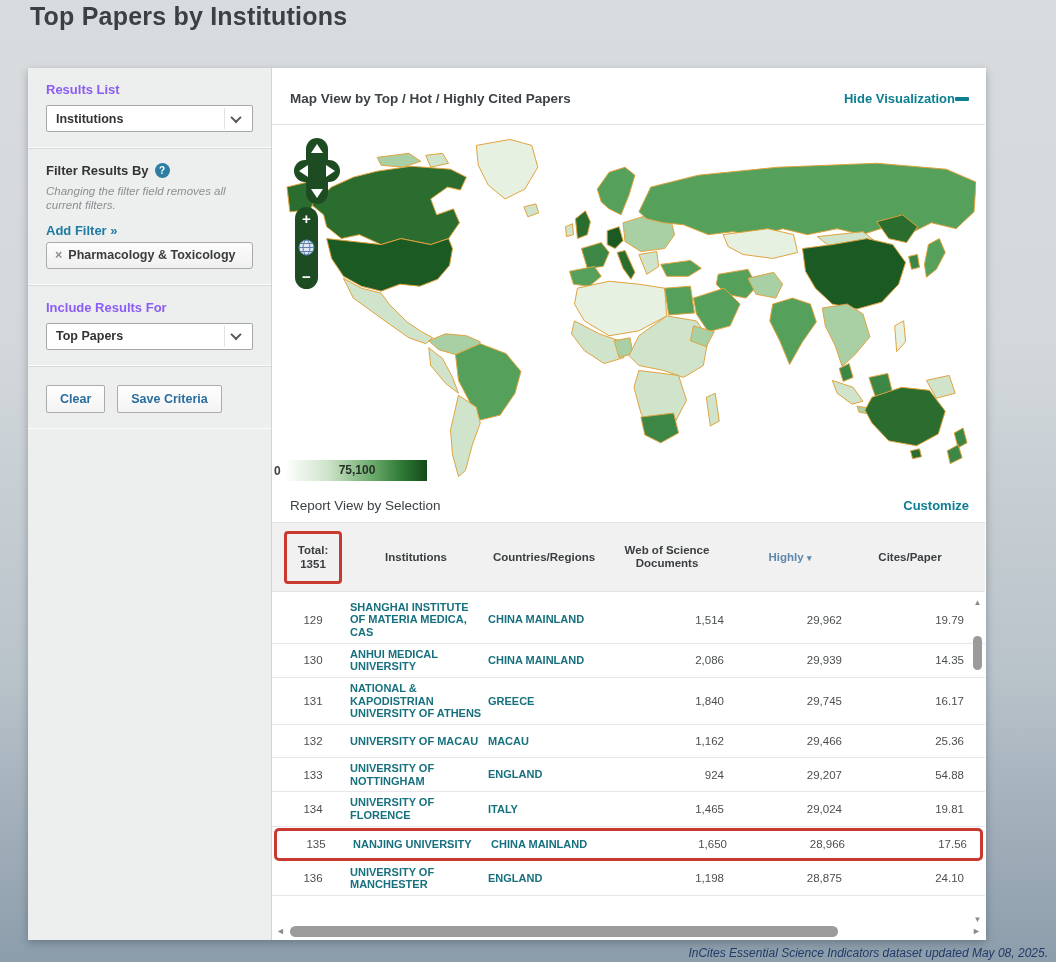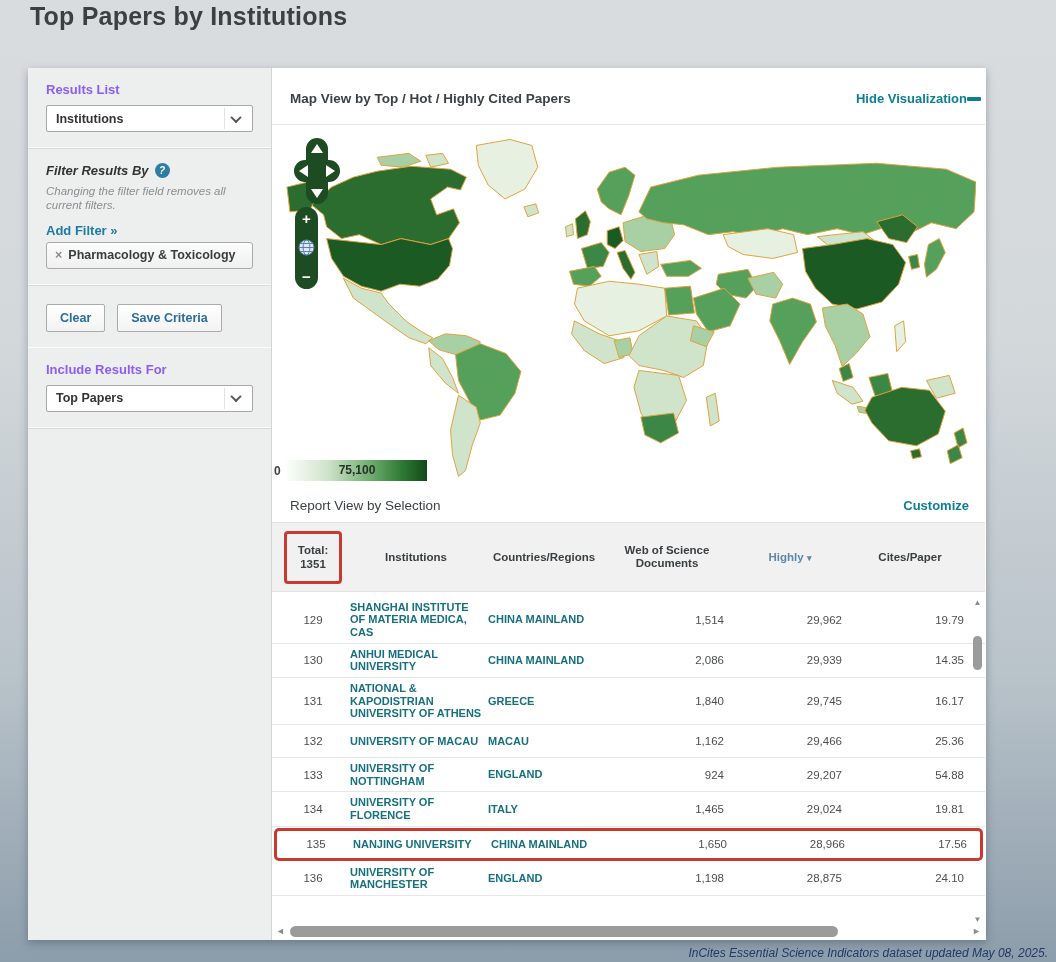--- a/index.html
+++ b/index.html
@@ -15,37 +15,37 @@
            box-shadow:0 3px 8px rgba(40,55,70,.35); display:flex; }
 
   
   .sidebar { width:244px; background:#edefee; border-right:1px solid #d2d4d4; display:flex; flex-direction:column; }
   .side-sec { padding:14px 18px 16px 18px; border-bottom:1px solid #d8dada; box-shadow:inset 0 -1px 0 #fbfbfb; }
   .side-label { font-size:13px; font-weight:bold; color:#8b5cf6; margin-bottom:8px; }
   .select { height:27px; background:#fff; border:1px solid #a6a8a8; border-radius:2px; display:flex; align-items:center;
             justify-content:space-between; padding:0 6px 0 9px; font-size:12.5px; font-weight:bold; color:#333; cursor:pointer; }
   .select .chev { width:22px; height:21px; display:flex; align-items:center; justify-content:center; border-left:1px solid #e2e2e2; }
   .chev i { display:block; width:8px; height:8px; border-right:2px solid #55585a; border-bottom:2px solid #55585a; transform:rotate(45deg) translate(-1px,-1px); }
-  .filter-head { display:flex; align-items:center; gap:6px; margin-bottom:6px;font-style:italic; }
+  .filter-head { display:flex; align-items:center; gap:6px; margin-bottom:6px; }
   .filter-head .t { font-size:13px; font-weight:bold; color:#333; }
   .help-dot { width:15px; height:15px; border-radius:50%; background:#2e7da2; color:#fff; font-size:10px; font-weight:bold;
               display:flex; align-items:center; justify-content:center; cursor:pointer; }
   .filter-note { font-size:11.5px; font-style:italic; color:#8a8f91; line-height:1.25; margin-bottom:8px; }
   .add-filter { font-size:13px; font-weight:bold; color:#1d7aa3; text-decoration:none; display:inline-block; margin-bottom:4px; cursor:pointer; }
   .chip-box { border:1px solid #a9abab; border-radius:3px; background:linear-gradient(#fcfcfc,#f0f0f0); padding:5px 8px; }
   .chip { display:flex; gap:6px; font-size:12.5px; font-weight:bold; color:#3a3d3f; line-height:1.2; }
   .chip .x { color:#8a8d8f; font-weight:bold; cursor:pointer; }
   .btn-row { display:flex; gap:12px; }
   .btn { background:linear-gradient(#ffffff,#f3f3f3); border:1px solid #ababab; border-radius:2px; padding:6px 13px;
          font-size:12.5px; font-weight:bold; color:#2a6d9e; cursor:pointer; font-family:inherit; }
   .side-fill { flex:1; }
 
   
   .content { width:713px; display:flex; flex-direction:column; background:#fff; }
-  .map-header { height:58px; display:flex; align-items:center; justify-content:space-between; padding:6px 4px 0 18px;
+  .map-header { height:58px; display:flex; align-items:center; justify-content:space-between; padding:6px 16px 0 18px;
                 border-bottom:1px solid #e3e3e3; }
   .map-header .mh-title { font-size:13.5px; font-weight:bold; color:#3d4245; }
   .hide-viz { display:flex; align-items:center; color:#0c7f92; font-size:13px; font-weight:bold; cursor:pointer; }
   .hide-viz .bar { width:14px; height:4px; background:#0c7f92; border-radius:1px; }
 
   .map-body { height:374px; position:relative; background:#fff; overflow:hidden; }
   .map-svg { position:absolute; left:10px; top:2px; }
   svg .cc { stroke:#e0a23c; stroke-width:1; stroke-linejoin:round; }
   .c0{fill:#e6f1e2}.c1{fill:#cfe4cb}.c2{fill:#a9d0a5}.c3{fill:#55a05a}.c4{fill:#3c8746}.c5{fill:#2b6c2f}.c6{fill:#1c5a24}
 
@@ -125,34 +125,34 @@
       <div class="filter-note">Changing the filter field removes all current filters.</div>
       <a class="add-filter">Add Filter »</a>
       <div class="chip-box">
         <div class="chip">
           <span class="x">×</span>
           <span>Pharmacology &amp; Toxicology</span>
         </div>
       </div>
     </div>
 
-    <div class="side-sec" style="border-bottom:none; padding-top:18px;">
-      <div class="btn-row">
-        <button class="btn">Clear</button>
-        <button class="btn">Save Criteria</button>
-      </div>
-    </div>
-
     <div class="side-sec">
       <div class="side-label">Include Results For</div>
       <div class="select">
         <span>Top Papers</span>
         <span class="chev">
             <i></i>
           </span>
+      </div>
+    </div>
+
+    <div class="side-sec" style="border-bottom:none; padding-top:18px;">
+      <div class="btn-row">
+        <button class="btn">Clear</button>
+        <button class="btn">Save Criteria</button>
       </div>
     </div>
     <div class="side-fill"></div>
   </div>
 
   <div class="content">
 
     <div class="map-header">
       <span class="mh-title">Map View by Top / Hot / Highly Cited Papers</span>
       <span class="hide-viz">

